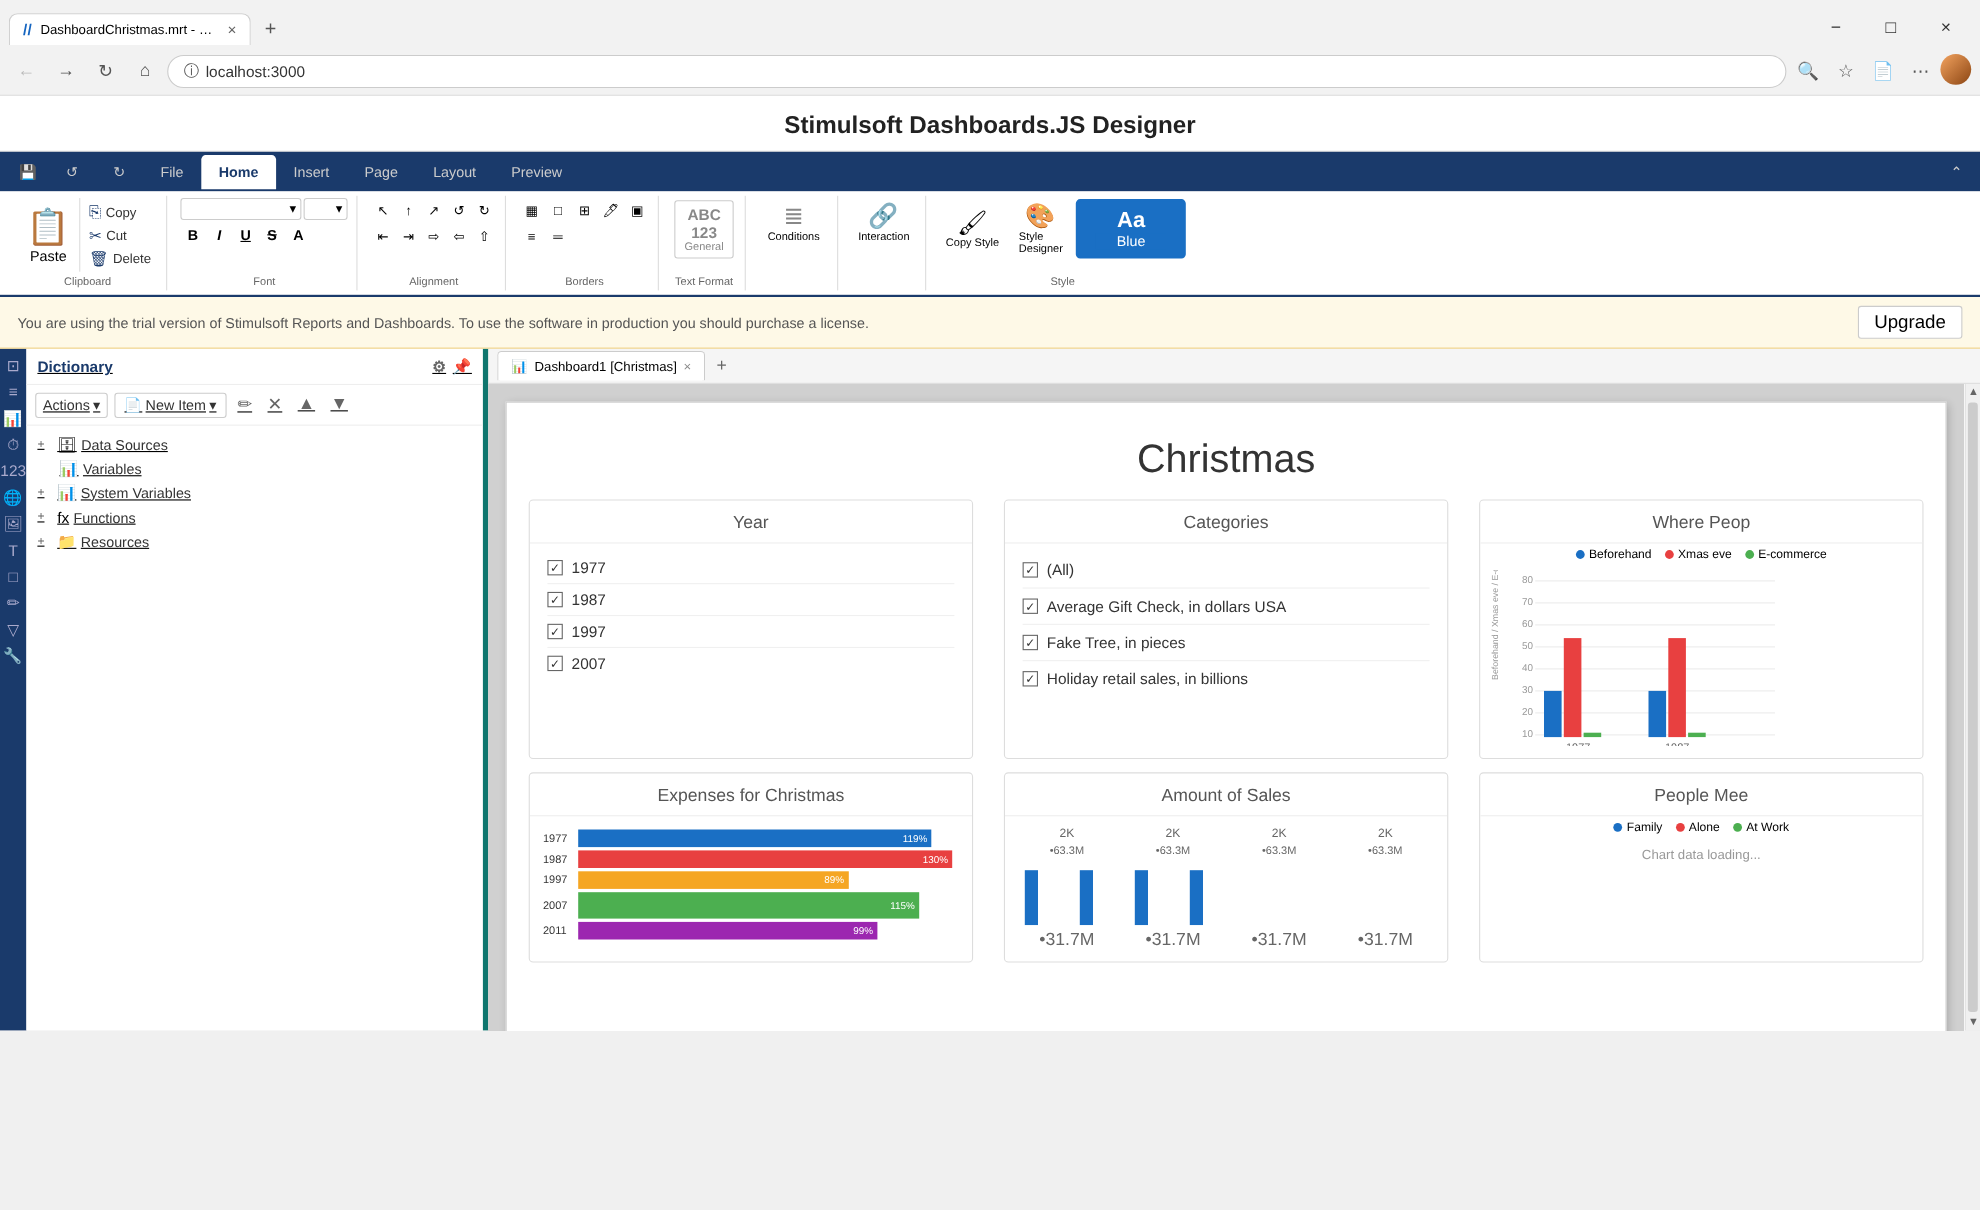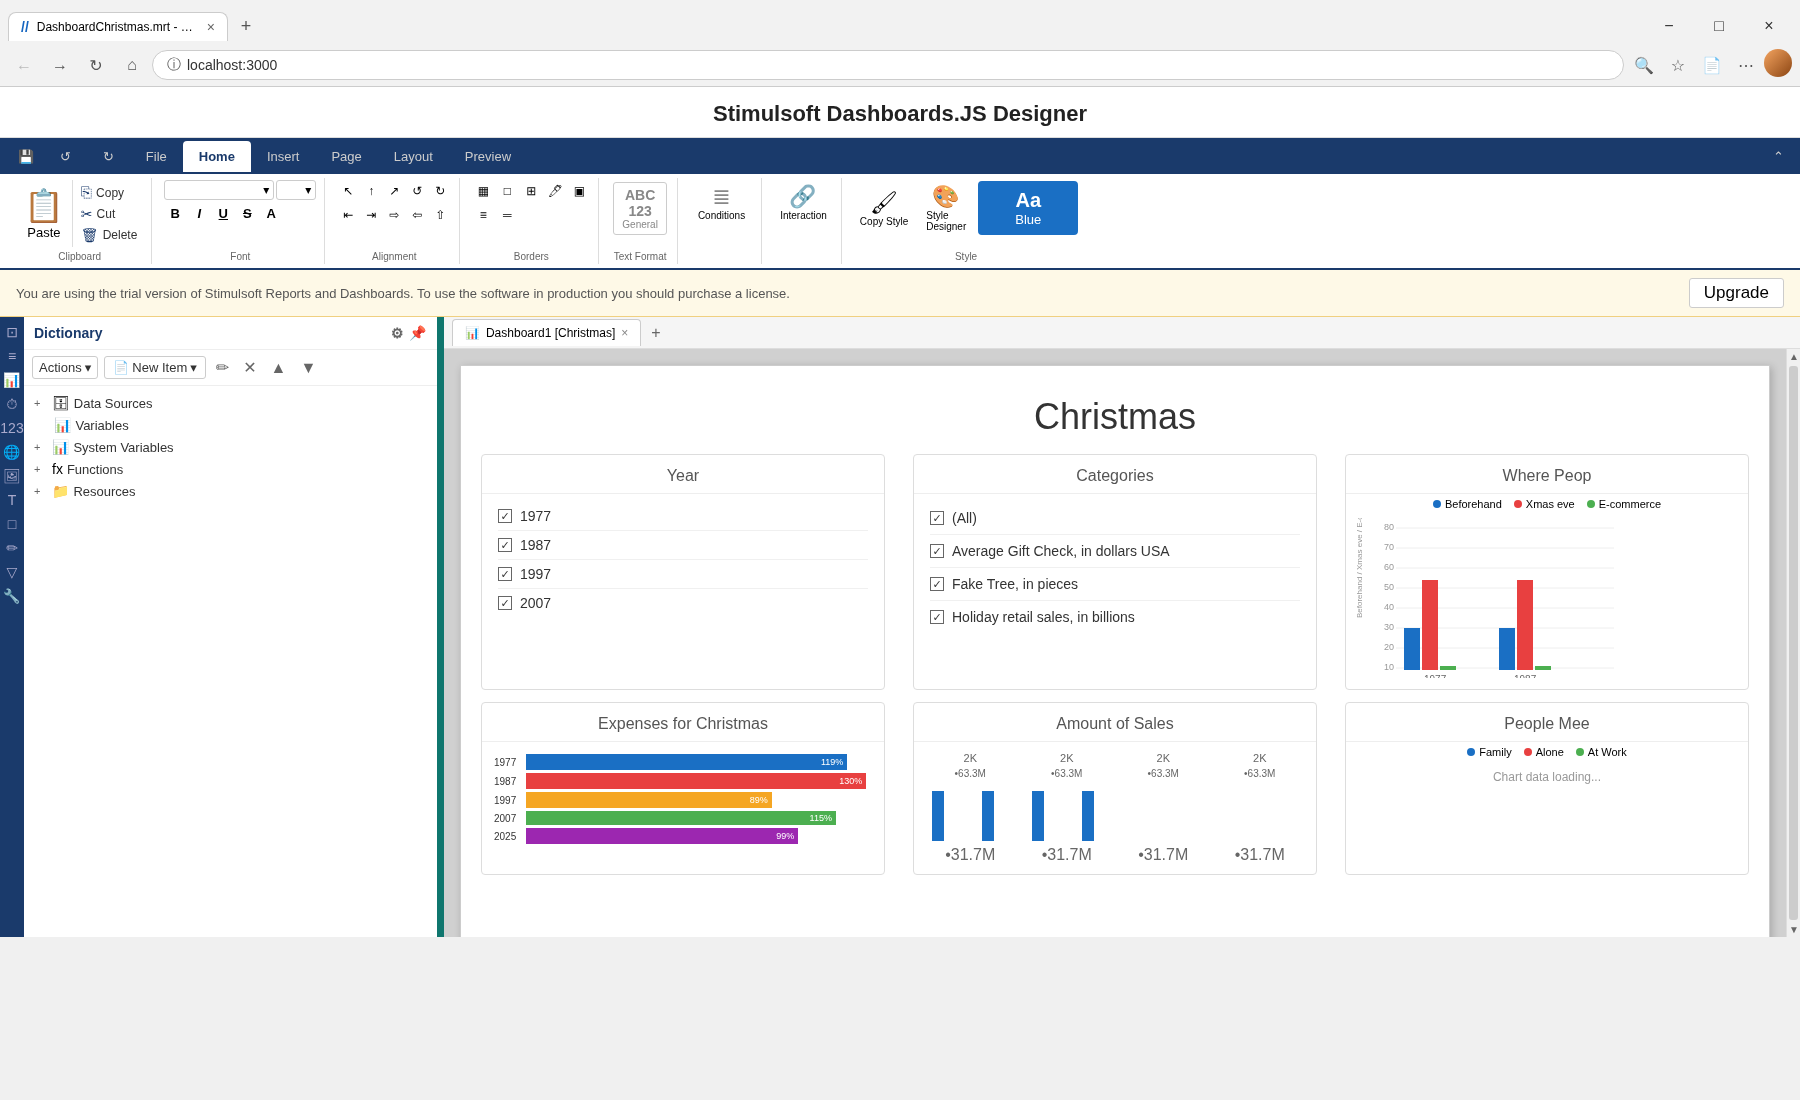--- a/index.html
+++ b/index.html
@@ -72,21 +72,21 @@
     .upgrade-btn { background: white; border: 1px solid #ccc; padding: 4px 14px; border-radius: 3px; cursor: pointer; font-size: 17px; margin-left: auto; }
 
     
     .main-layout { display: flex; height: calc(1100px - 44px - 42px - 28px - 86px - 34px - 24px); overflow: hidden; }
 
     
     .left-sidebar { width: 24px; background: #1a3a6b; display: flex; flex-direction: column; align-items: center; padding: 4px 0; gap: 2px; flex-shrink: 0; }
     .sidebar-icon { width: 22px; height: 22px; display: flex; align-items: center; justify-content: center; color: #aac; font-size: 14px; cursor: pointer; }
 
     
-    .dictionary-panel { width: 420px; background: white; border-right: 7px solid #0f766e; display: flex; flex-direction: column; flex-shrink: 0; }
+    .dictionary-panel { width: 420px; background: white; border-right: 5px solid #0f766e; display: flex; flex-direction: column; flex-shrink: 0; text-decoration: underline; }
     .dictionary-header { padding: 8px 10px; font-weight: bold; color: #1a3a6b; font-size: 14px; display: flex; align-items: center; justify-content: space-between; border-bottom: 1px solid #eee; }
     .dict-header-icons { display: flex; gap: 6px; }
     .dict-icon-btn { cursor: pointer; color: #666; font-size: 14px; }
 
     .dictionary-toolbar { display: flex; align-items: center; gap: 6px; padding: 6px 8px; border-bottom: 1px solid #eee; text-align: center; }
     .actions-btn { display: flex; align-items: center; gap: 3px; cursor: pointer; color: #333; font-size: 13px; padding: 3px 6px; border: 1px solid #ccc; border-radius: 3px; }
     .new-item-btn { display: flex; align-items: center; gap: 3px; cursor: pointer; color: #333; font-size: 13px; padding: 3px 8px; border: 1px solid #ccc; border-radius: 3px; background: white; }
     .toolbar-icon-btn { cursor: pointer; color: #666; font-size: 16px; padding: 2px 4px; }
 
     .dictionary-tree { flex: 1; overflow-y: auto; padding: 6px 0; }
@@ -529,26 +529,26 @@
                     </div>
                   </div>
                   <div style="margin-top:2px;" class="expense-bar-row">
                     <span style="font-size:10px;color:#333;width:28px;">1997</span>
                     <div style="background:#f5a623;height:16px;width:65%;padding:0 4px;display:flex;align-items:center;">
                       <span style="font-size:9px;color:white;margin-left:auto;">89%</span>
                     </div>
                   </div>
                   <div style="margin-top:2px;" class="expense-bar-row">
                     <span style="font-size:10px;color:#333;width:28px;">2007</span>
-                    <div style="background:#4caf50;height:14px;width:82%;padding:0 4px;display:flex;align-items:center;">
+                    <div style="background:#4caf50;height:24px;width:82%;padding:0 4px;display:flex;align-items:center;">
                       <span style="font-size:9px;color:white;margin-left:auto;">115%</span>
                     </div>
                   </div>
                   <div style="margin-top:2px;" class="expense-bar-row">
-                    <span style="font-size:10px;color:#333;width:28px;">2025</span>
+                    <span style="font-size:10px;color:#333;width:28px;">2011</span>
                     <div style="background:#9c27b0;height:16px;width:72%;padding:0 4px;display:flex;align-items:center;">
                       <span style="font-size:9px;color:white;margin-left:auto;">99%</span>
                     </div>
                   </div>
                 </div>
               </div>
             </div>
 
             <div class="dashboard-widget">
               <div class="widget-title">Amount of Sales</div>

